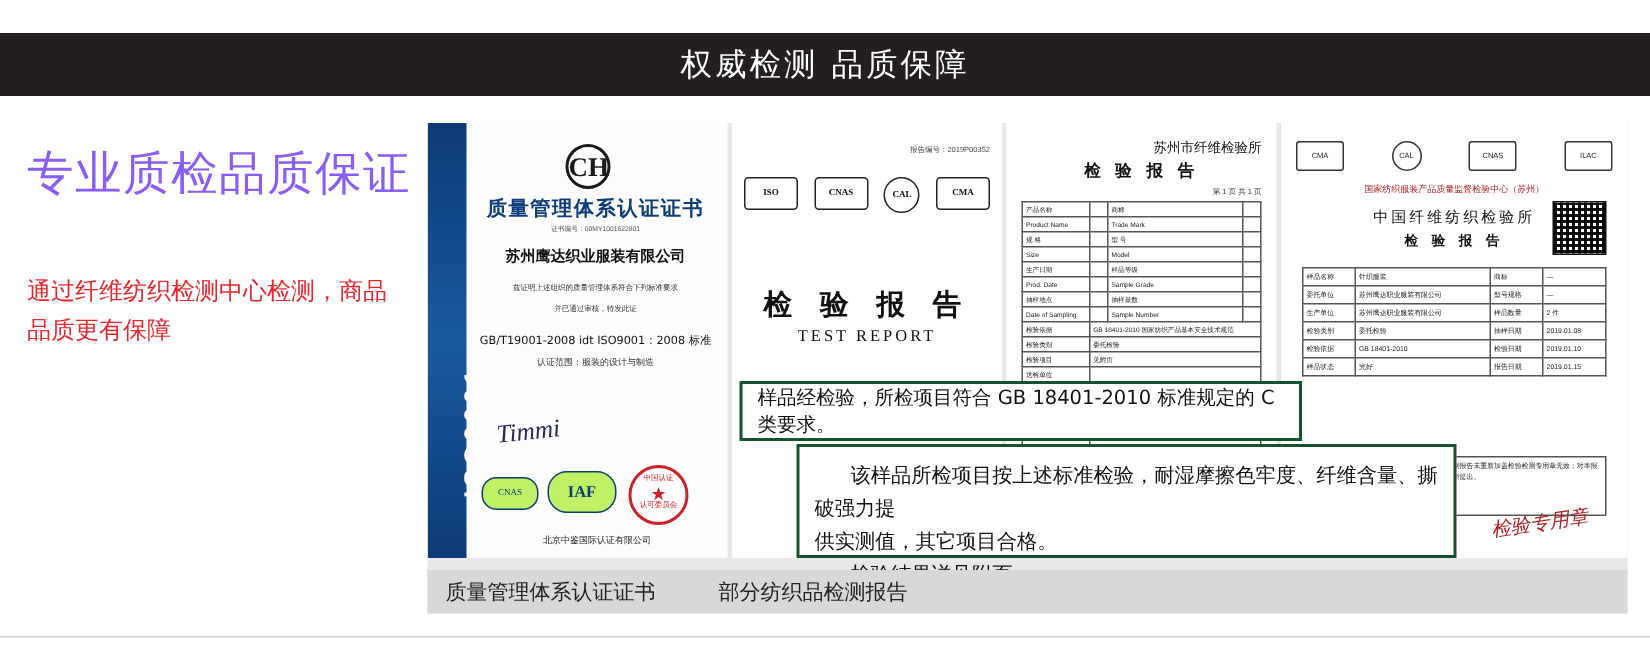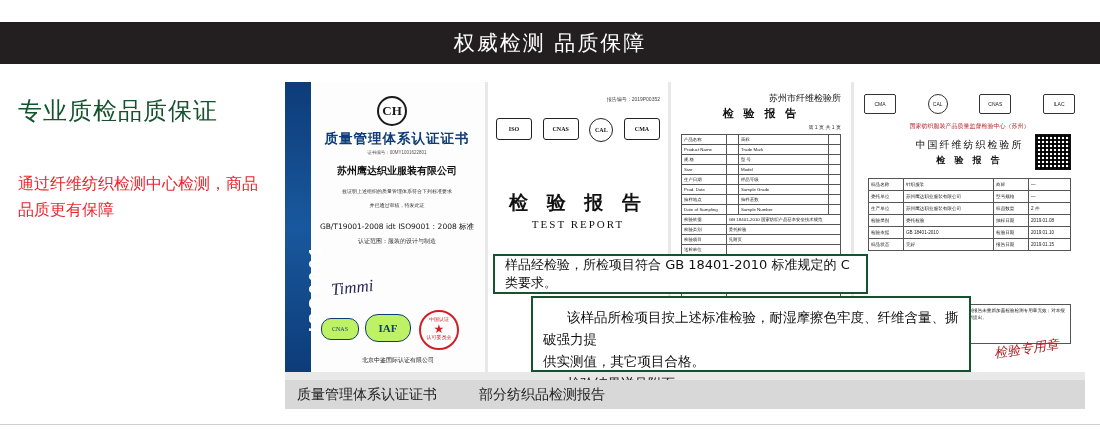--- a/index.html
+++ b/index.html
@@ -39,22 +39,22 @@
     font-weight: normal;
   }
   
   .left-col {
     position: absolute;
     left: 18px;
     top: 95px;
     width: 255px;
   }
   .left-heading {
-    font-size: 24px;
-    color: #14532d;
+    font-size: 31px;
+    color: #8b5cf6;
     font-family: Liberation Serif, serif;
     letter-spacing: 1px;
     white-space: nowrap;
   }
   .left-sub {
     margin-top: 44px;
     font-size: 16px;
     line-height: 26px;
     color: #e8262c;
     font-family: "DejaVu Sans", sans-serif;
@@ -99,21 +99,21 @@
     white-space: nowrap;
     font-family: "Liberation Sans", sans-serif;
   }
   .p1 .logo-circle {
     position: absolute;
     left: 92px; top: 14px;
     width: 26px; height: 26px;
     border: 2px solid #1a1a1a;
     border-radius: 50%;
     color: #1a1a1a;
-    font-size: 13px;
+    font-size: 18px;
     font-weight: bold;
     text-align: center;
     line-height: 26px;
     font-family: "Liberation Serif", serif;
   }
   .p1 .c-title {
     position: absolute;
     left: 34px; top: 48px;
     width: 156px;
     text-align: center;

